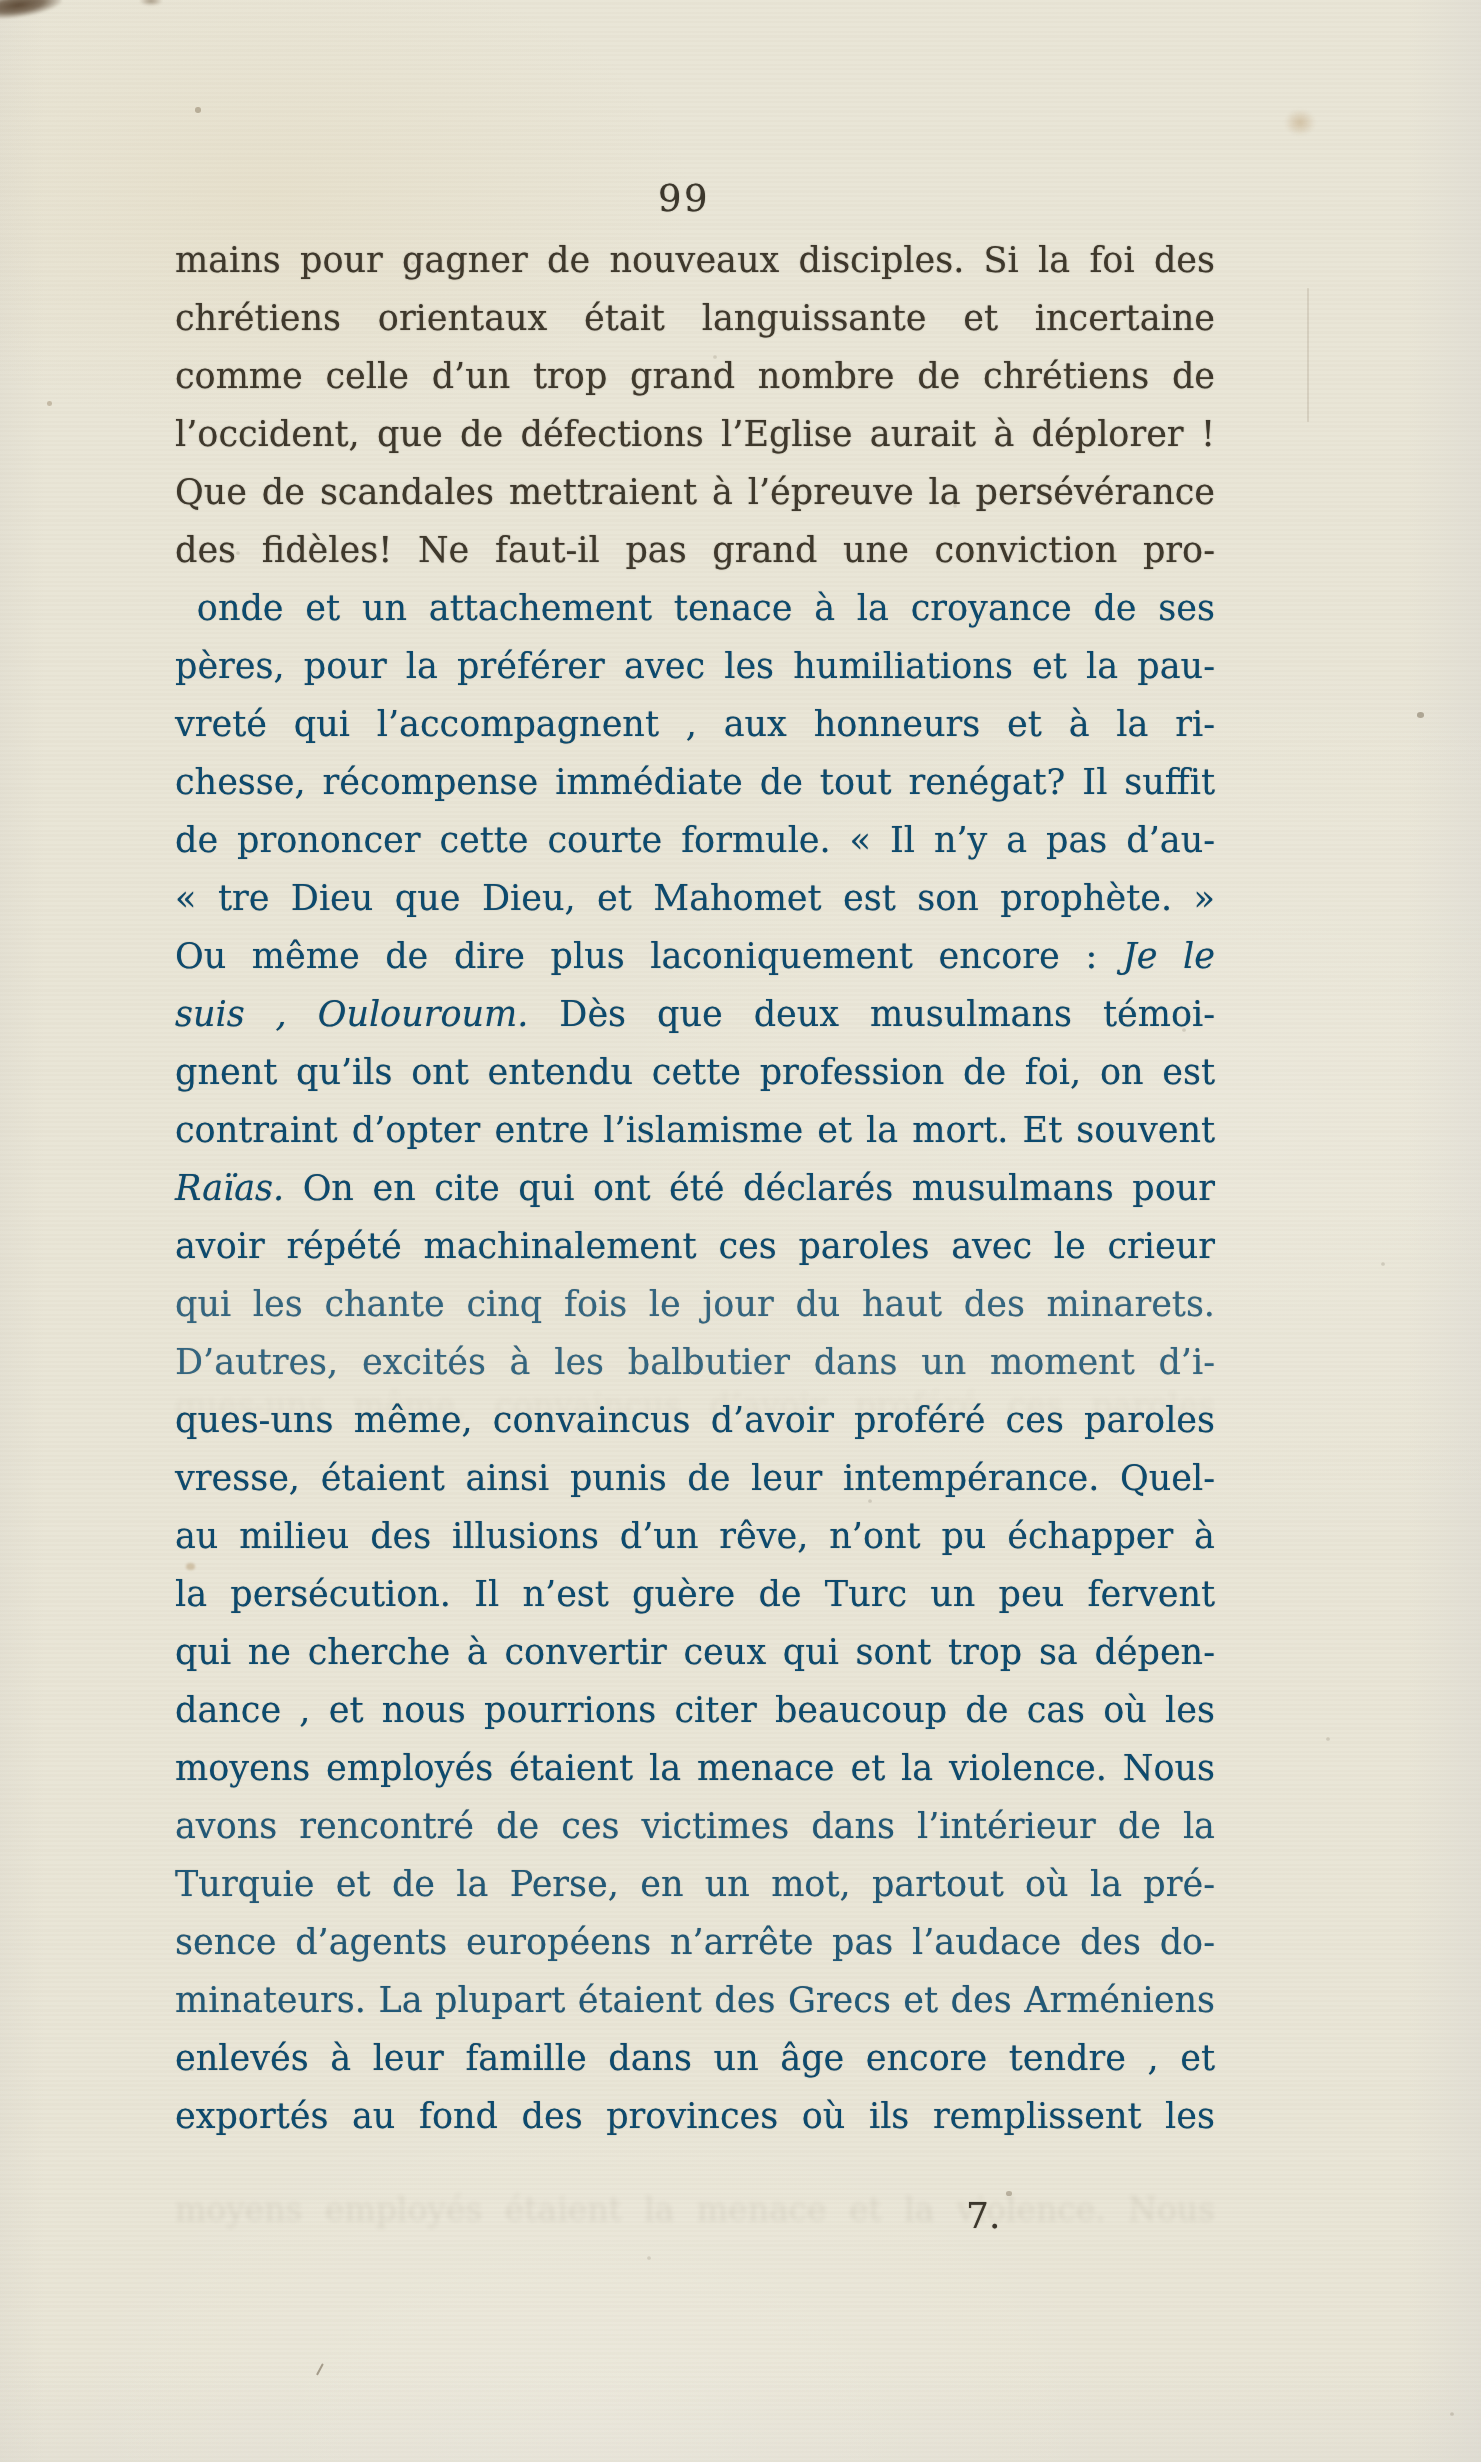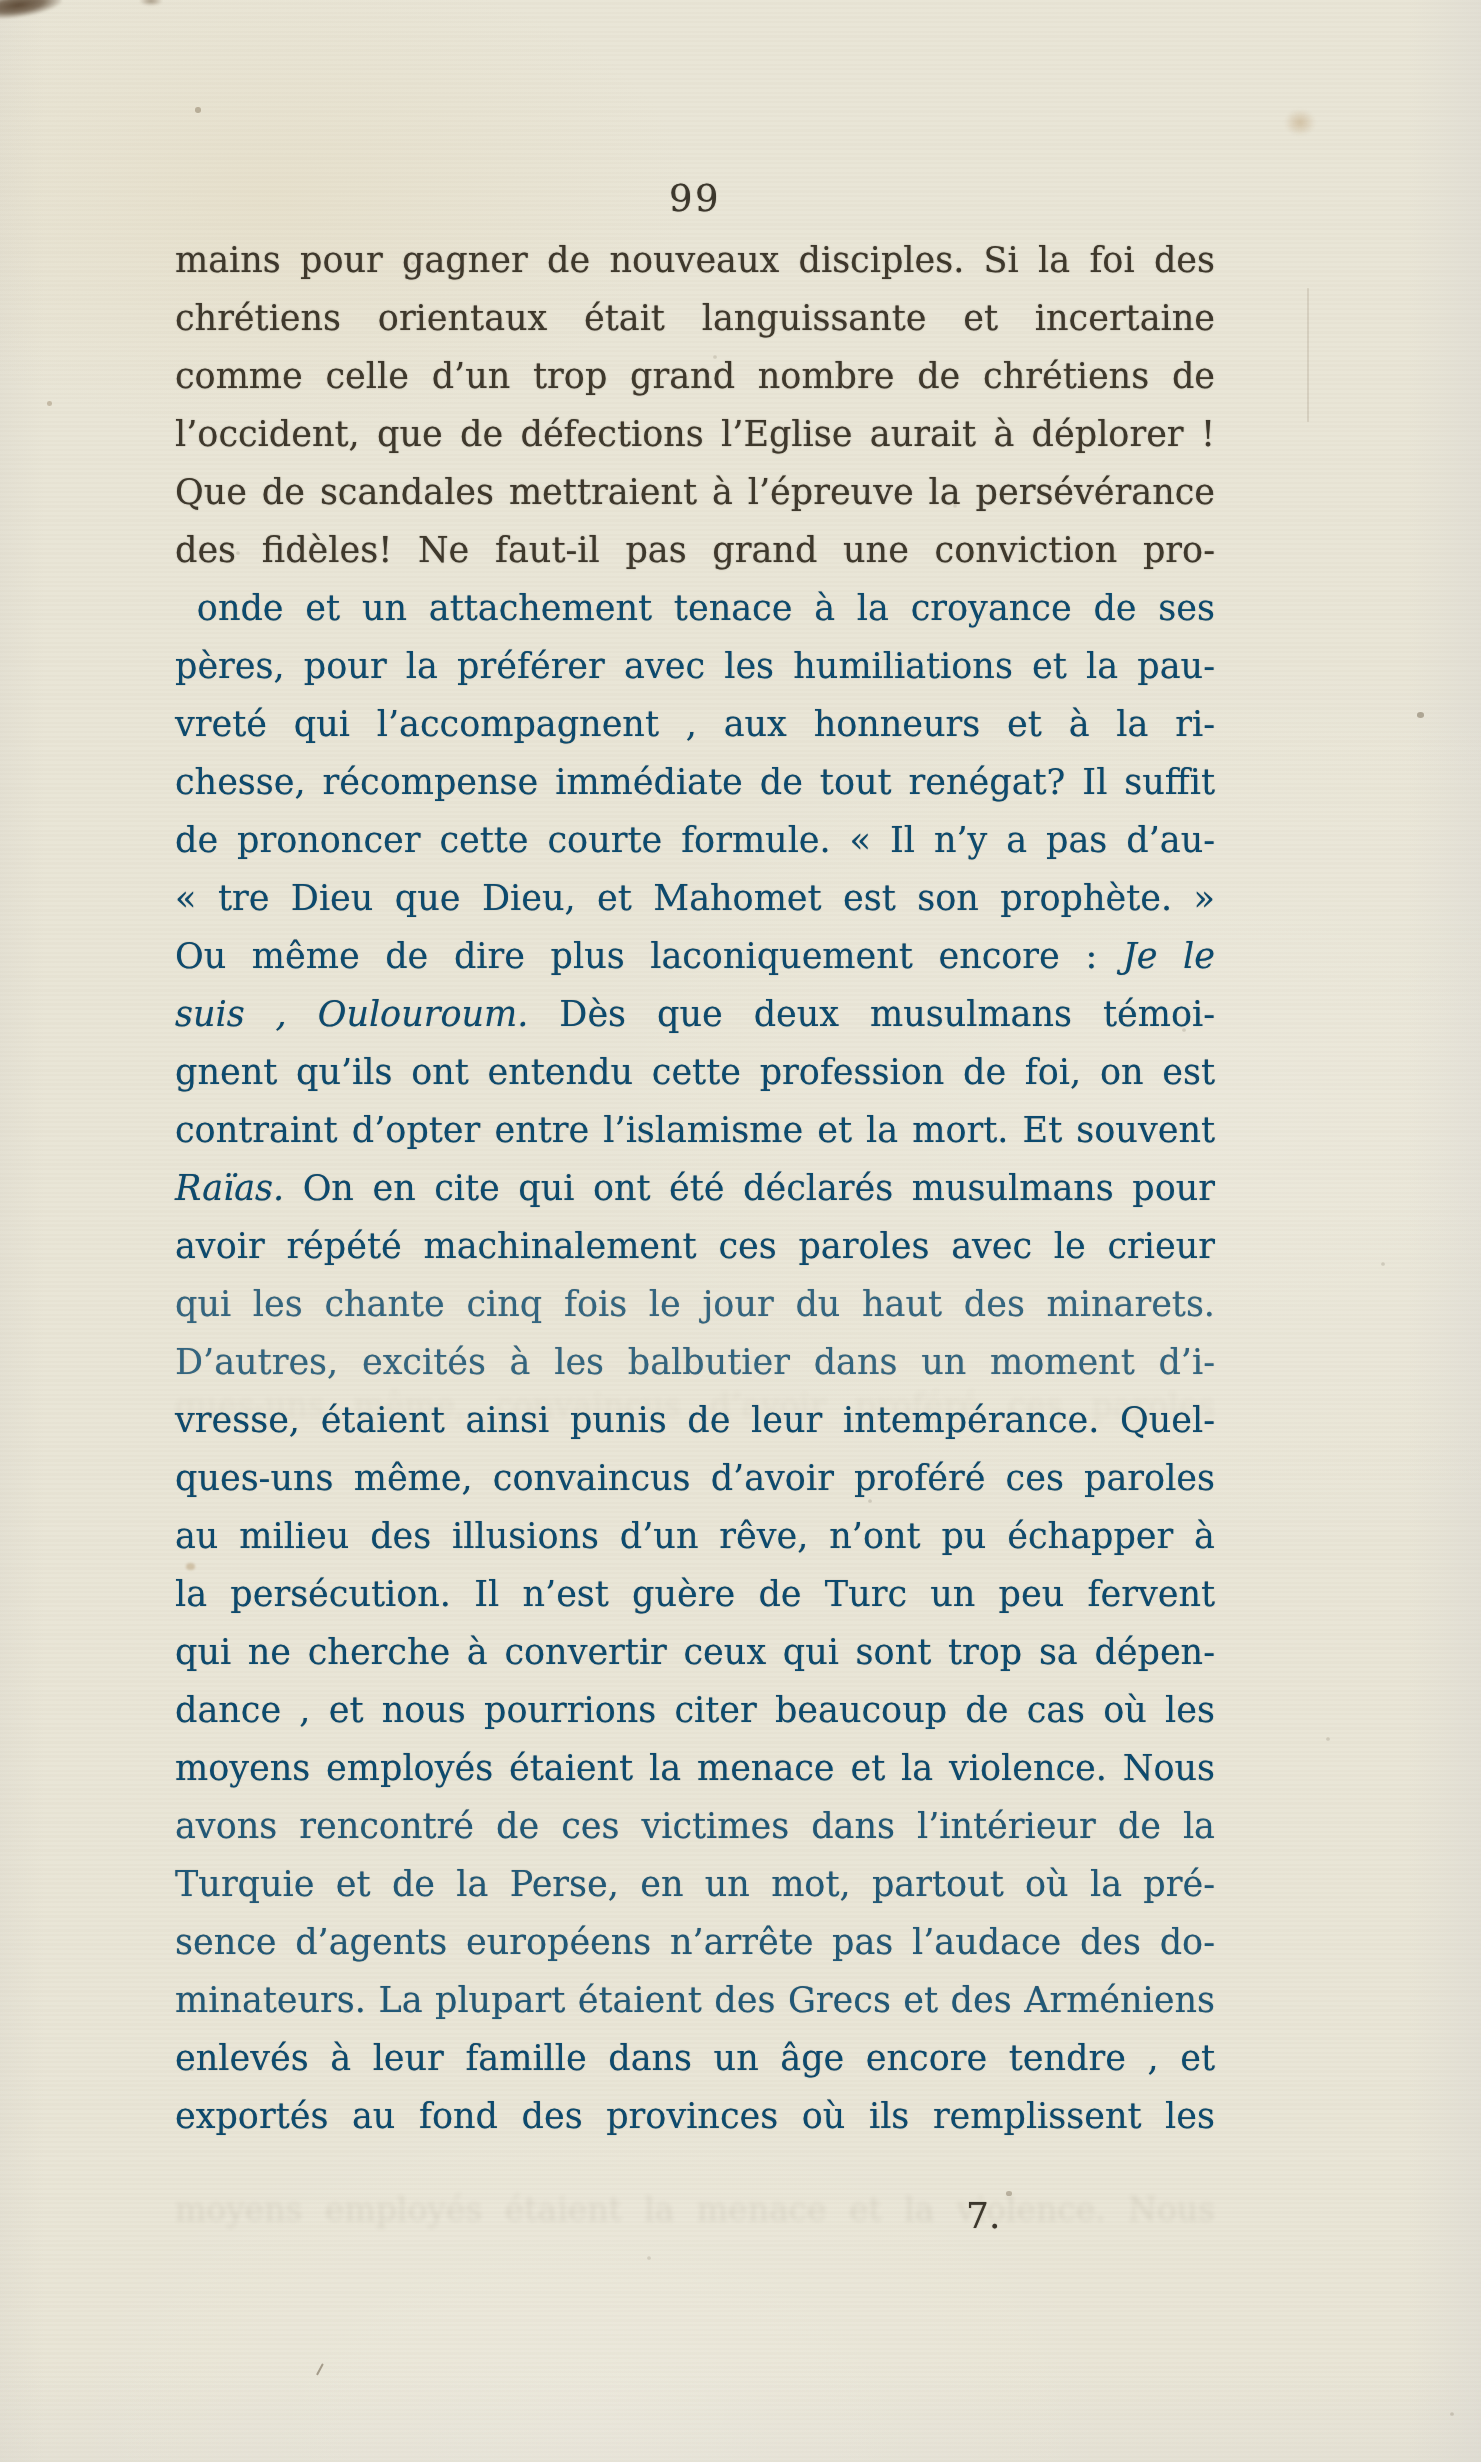--- a/index.html
+++ b/index.html
@@ -15,21 +15,21 @@
     position:absolute; inset:0; pointer-events:none;
     background:
       radial-gradient(710px 394px at 18% 8%, rgba(219,203,164,0.20), transparent 60%),
       radial-gradient(1025px 710px at 82% 45%, rgba(255,255,255,0.10), transparent 70%),
       radial-gradient(789px 473px at 40% 98%, rgba(255,255,255,0.12), transparent 70%),
       linear-gradient(90deg, rgba(213,209,199,0.28), transparent 3%, transparent 95%, rgba(214,212,207,0.40)),
       linear-gradient(0deg, rgba(219,216,208,0.30), transparent 4%),
       repeating-linear-gradient(180deg, rgba(255,255,255,0.018) 0 2.4px, rgba(60,50,30,0.014) 2.4px 4.7px);
   }
   .pagenum {
-    position:absolute; left:175px; top:177px; width:1040px;
+    position:absolute; left:164px; top:177px; width:1040px;
     text-align:center; font-size:37px; letter-spacing:2.4px;
     color:#3c372c; text-shadow:0 0 1.1px rgba(55,48,36,.6);
   }
   .textblock {
     position:absolute; left:175px; top:231px; width:1040px;
     font-size:35px;
   }
   .line {
     height:58px; line-height:58px;
     text-align:justify; text-align-last:justify;
@@ -112,22 +112,22 @@
       <div class="line"><span>de prononcer cette courte formule. «&nbsp;Il n’y a pas d’au-</span></div>
       <div class="line"><span>«&nbsp;tre Dieu que Dieu, et Mahomet est son prophète.&nbsp;»</span></div>
       <div class="line"><span>Ou même de dire plus laconiquement encore&nbsp;: </span><span class="it">Je le</span></div>
       <div class="line"><span class="it">suis&nbsp;, Oulouroum.</span><span> Dès que deux musulmans témoi-</span></div>
       <div class="line"><span>gnent qu’ils ont entendu cette profession de foi, on est</span></div>
       <div class="line"><span>contraint d’opter entre l’islamisme et la mort. Et souvent</span></div>
       <div class="line"><span class="it">Raïas.</span><span> On en cite qui ont été déclarés musulmans pour</span></div>
       <div class="line"><span>avoir répété machinalement ces paroles avec le crieur</span></div>
       <div class="line"><span>qui les chante cinq fois le jour du haut des minarets.</span></div>
       <div class="line"><span>D’autres, excités à les balbutier dans un moment d’i-</span></div>
+      <div class="line"><span>ques-uns même, convaincus d’avoir proféré ces paroles</span></div>
       <div class="line"><span>vresse, étaient ainsi punis de leur intempérance. Quel-</span></div>
-      <div class="line"><span>ques-uns même, convaincus d’avoir proféré ces paroles</span></div>
       <div class="line"><span>au milieu des illusions d’un rêve, n’ont pu échapper à</span></div>
       <div class="line"><span>la persécution. Il n’est guère de Turc un peu fervent</span></div>
       <div class="line"><span>qui ne cherche à convertir ceux qui sont trop sa dépen-</span></div>
       <div class="line"><span>dance&nbsp;, et nous pourrions citer beaucoup de cas où les</span></div>
       <div class="line"><span>moyens employés étaient la menace et la violence. Nous</span></div>
       <div class="line"><span>avons rencontré de ces victimes dans l’intérieur de la</span></div>
       <div class="line"><span>Turquie et de la Perse, en un mot, partout où la pré-</span></div>
       <div class="line"><span>sence d’agents européens n’arrête pas l’audace des do-</span></div>
       <div class="line"><span>minateurs. La plupart étaient des Grecs et des Arméniens</span></div>
       <div class="line"><span>enlevés à leur famille dans un âge encore tendre&nbsp;, et</span></div>

